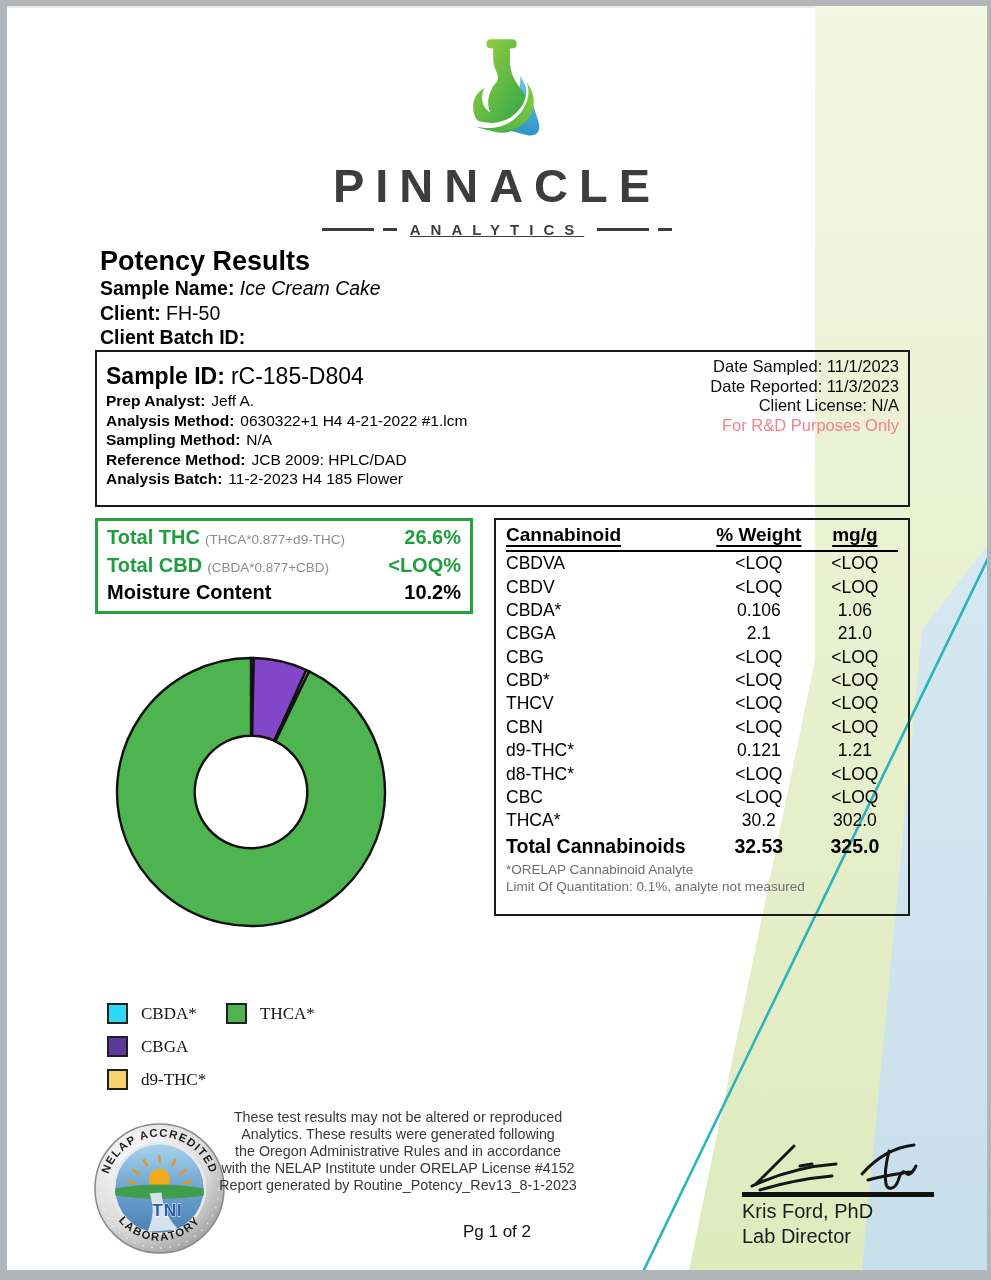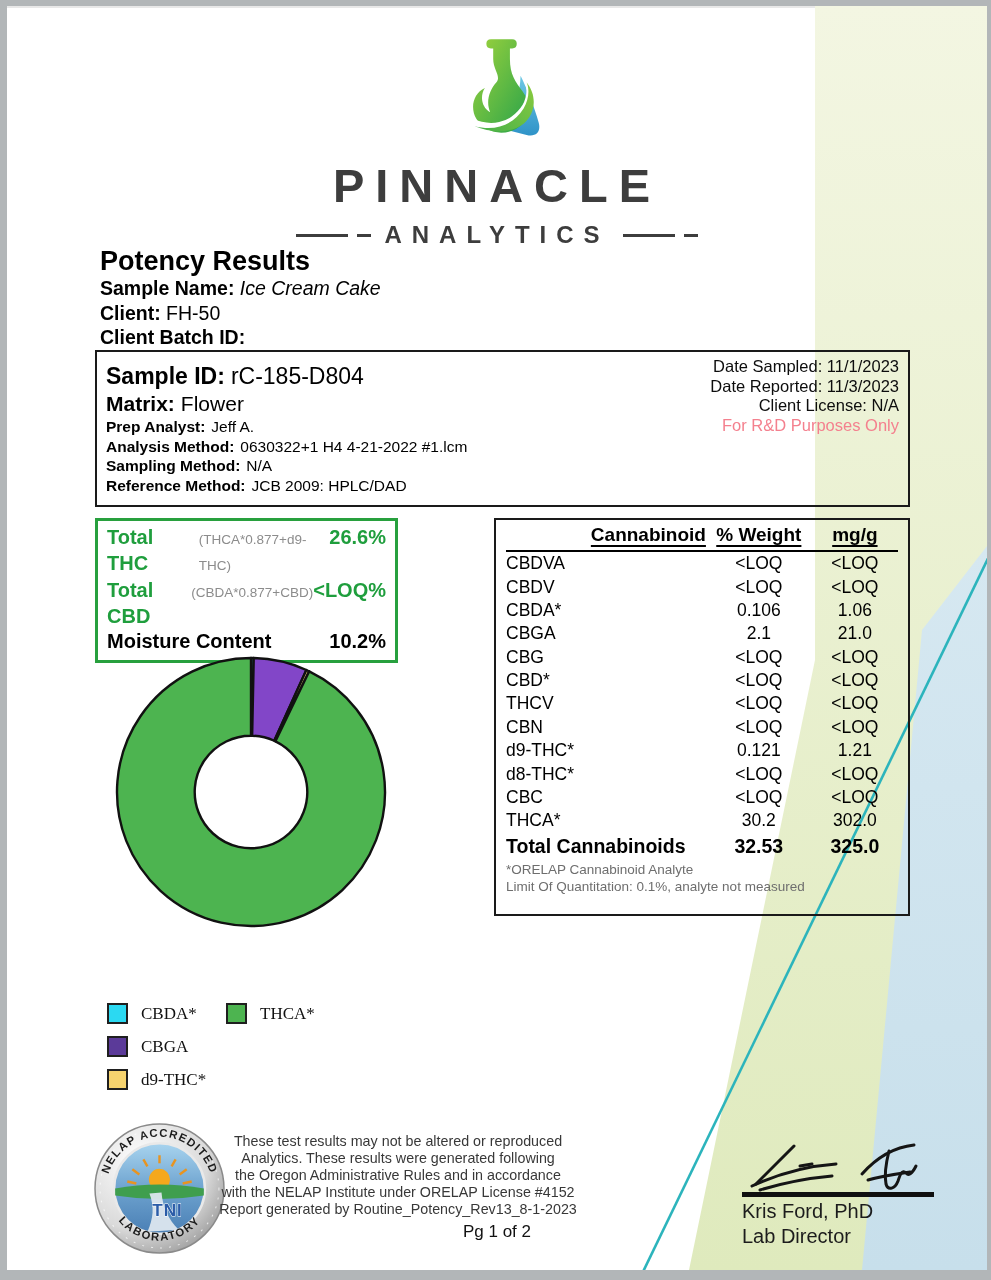--- a/index.html
+++ b/index.html
@@ -9,65 +9,65 @@
   .bg-svg{position:absolute;inset:0;width:100%;height:100%;z-index:0;}
   .content{position:absolute;inset:0;z-index:1;}
 
   
   .logo-wrap{position:absolute;left:0;width:980px;top:28px;text-align:center;}
   .brand{font-size:47px;font-weight:700;color:#3d3d3d;letter-spacing:11px;margin-top:0px;}
   .subrow{display:flex;align-items:center;justify-content:center;gap:9px;margin-top:8px;}
   .dash{height:3px;background:#3d3d3d;}
   .dash.long{width:52px;}
   .dash.short{width:14px;}
-  .subname{font-size:24px;font-weight:600;color:#3d3d3d;letter-spacing:10px;padding:0 4px;}
+  .subname{font-size:15px;font-weight:600;color:#3d3d3d;letter-spacing:10px;padding:0 4px;text-decoration:underline;}
 
   
   .hdr-left{position:absolute;left:93px;top:240px;color:#000;}
   .hdr-title{font-size:27px;font-weight:700;line-height:30px;}
   .hdr-line{font-size:19.5px;line-height:24.5px;}
   .hdr-line b{font-weight:700;}
   .italic{font-style:italic;}
   .contact{position:absolute;right:87px;top:245px;text-align:right;font-size:17.5px;line-height:21.5px;color:#0d0d0d;}
 
   
   .sample-box{position:absolute;left:88px;top:344px;width:815px;height:157px;border:2.5px solid #1a1a1a;box-sizing:border-box;padding:10px 9px;}
   .f-xl{font-size:23px;line-height:29px;}
   .f-lg{font-size:21px;line-height:26px;}
   .f-sm{font-size:15.5px;line-height:19.6px;}
   .fld b{font-weight:700;margin-right:6px;}
   .sample-right{position:absolute;right:9px;top:5px;text-align:right;font-size:16.5px;line-height:19.5px;color:#0d0d0d;}
   .rd-notice{font-size:16.5px;}
 
   
-  .summary-box{position:absolute;left:88px;top:512px;width:303px;border:3px solid #28a03e;box-sizing:border-box;padding:4px 9px 5px 9px;background:transparent;}
+  .summary-box{position:absolute;left:88px;top:512px;width:378px;border:3px solid #28a03e;box-sizing:border-box;padding:4px 9px 5px 9px;background:transparent;}
   .sum-row{display:flex;align-items:baseline;line-height:25.5px;}
   .sum-label{font-size:20px;font-weight:700;}
   .sum-formula{font-size:13.5px;color:#8c8c8c;margin-left:5px;}
   .sum-value{margin-left:auto;font-size:20px;font-weight:700;}
 
   
   .table-box{position:absolute;left:487px;top:512px;width:416px;height:398px;border:2.5px solid #1a1a1a;box-sizing:border-box;padding:4px 10px;background:transparent;}
   table.cann{width:100%;border-collapse:collapse;}
-  table.cann th{font-size:19px;font-weight:700;text-align:right;text-decoration:underline;text-decoration-thickness:2px;text-underline-offset:4px;border-bottom:2.5px solid #000;padding:0 0 4px 0;}
+  table.cann th{font-size:19px;font-weight:700;text-align:left;text-decoration:underline;text-decoration-thickness:2px;text-underline-offset:4px;border-bottom:2.5px solid #000;padding:0 0 4px 0;}
   table.cann th.c, table.cann td.c{text-align:center;}
   table.cann td{font-size:17.5px;padding:1.2px 0;color:#000;}
   table.cann tr.total td{font-size:19.5px;font-weight:700;padding-top:2px;}
   .footnotes{font-size:13.5px;color:#6e6e6e;line-height:17px;margin-top:2px;}
 
   
   .pie-svg{position:absolute;left:98px;top:638px;}
   .legend{position:absolute;left:100px;top:991px;display:grid;grid-template-columns:119px auto;grid-auto-rows:33px;}
   .leg-item{display:flex;align-items:center;gap:13px;}
   .leg-swatch{width:21px;height:21px;border:2.5px solid #1f1f1f;box-sizing:border-box;}
   .leg-label{font-family:"Liberation Serif",serif;font-size:17px;color:#111;}
 
   
   .seal{position:absolute;left:86px;top:1116px;}
-  .disclaimer{position:absolute;left:212px;top:1127px;width:358px;text-align:center;font-size:14.3px;line-height:16.9px;color:#383838;}
+  .disclaimer{position:absolute;left:212px;top:1103px;width:358px;text-align:center;font-size:14.3px;line-height:16.9px;color:#383838;}
   .pg{position:absolute;left:0;width:980px;text-align:center;top:1216px;font-size:17px;color:#111;}
   .sig-block{position:absolute;left:735px;top:1128px;width:200px;}
   .sig-line{width:192px;height:4.5px;background:#101010;margin-top:-4px;}
   .sig-name{font-size:20px;line-height:22px;color:#1c1c1c;margin-top:3px;}
 </style>
 </head>
 <body>
 
 <div class="frame">
 <div class="page">
@@ -125,25 +125,25 @@
       <div class="hdr-title">Potency Results</div>
       <div class="hdr-line"><b>Sample Name:</b> <span class="italic">Ice Cream Cake</span></div>
       <div class="hdr-line"><b>Client:</b> <span>FH-50</span></div>
       <div class="hdr-line"><b>Client Batch ID:</b></div>
     </div>
 
 
     <div class="sample-box">
       <div id="sample-fields">
             <div class="fld f-xl"><b>Sample ID:</b><span>rC-185-D804</span></div>
-            <div class="fld f-lg"><b>Matrix:</b><span>Flower</span></div>
             <div class="fld f-sm"><b>Prep Analyst:</b><span>Jeff A.</span></div>
             <div class="fld f-sm"><b>Analysis Method:</b><span>0630322+1 H4 4-21-2022 #1.lcm</span></div>
             <div class="fld f-sm"><b>Sampling Method:</b><span>N/A</span></div>
             <div class="fld f-sm"><b>Reference Method:</b><span>JCB 2009: HPLC/DAD</span></div>
+            <div class="fld f-sm"><b>Analysis Batch:</b><span>11-2-2023 H4 185 Flower</span></div>
           </div>
       <div class="sample-right">
         <div id="sample-right-fields">
               <div>Date Sampled: 11/1/2023</div>
               <div>Date Reported: 11/3/2023</div>
               <div>Client License: N/A</div>
             </div>
         <div class="rd-notice" id="rd-notice" style="color: rgb(244, 128, 142);">For R&amp;D Purposes Only</div>
       </div>
     </div>

